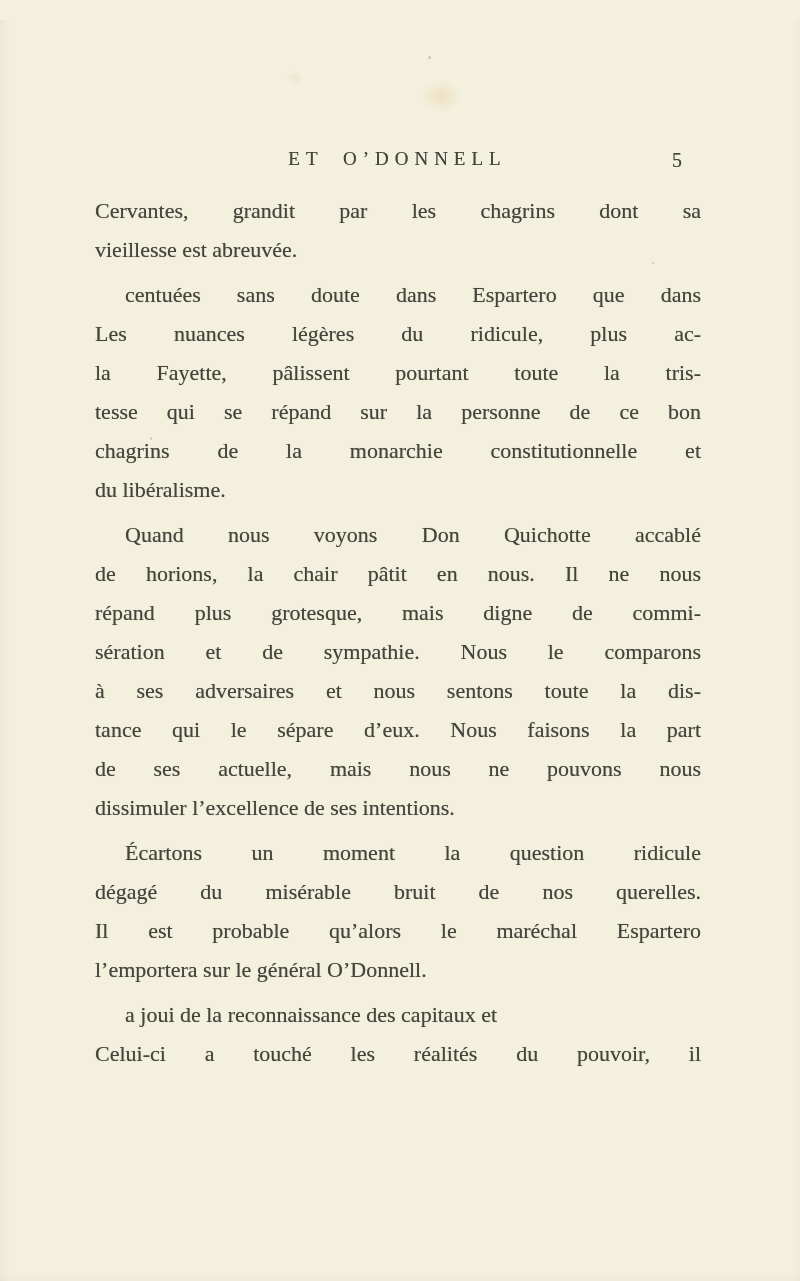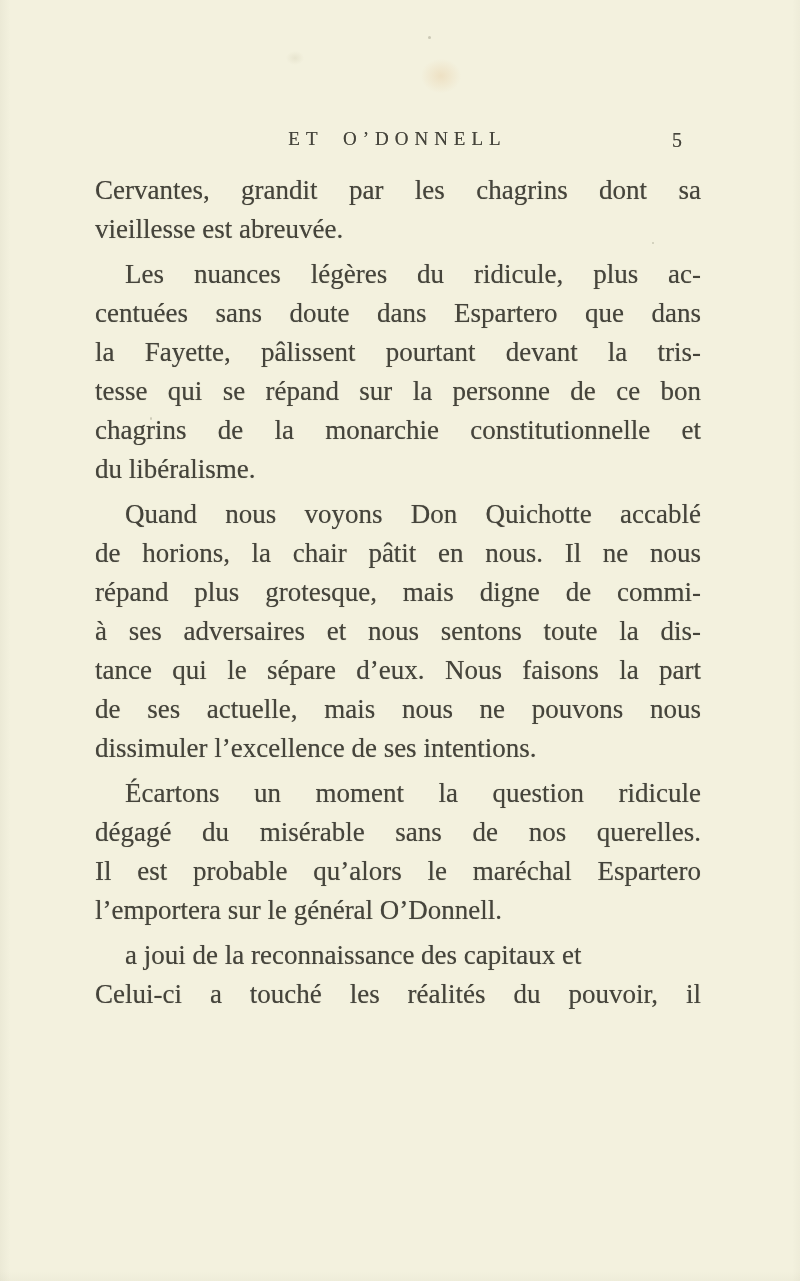--- a/index.html
+++ b/index.html
@@ -9,21 +9,21 @@
   html,body{margin:0;padding:0;}
   body{
     width:800px;height:1281px;
     background:var(--paper);
     font-family:"Liberation Serif", serif;
     color:var(--ink);
     position:relative;
     overflow:hidden;
   }
   .scan-page{
-    position:absolute;inset:0;
+    position:absolute;inset:0;margin-top:20px;
   }
   
   .scan-page::before{
     content:"";position:absolute;inset:0;pointer-events:none;
     background:
       linear-gradient(90deg, rgba(90,85,60,0.05) 0, rgba(90,85,60,0.0) 10px),
       linear-gradient(270deg, rgba(90,85,60,0.03) 0, rgba(90,85,60,0.0) 8px),
       linear-gradient(0deg, rgba(90,85,60,0.03) 0, rgba(90,85,60,0.0) 10px);
   }
   .stain{
@@ -59,21 +59,21 @@
     font-size:20px;
     text-shadow:0 0 0.6px rgba(69,68,59,0.65);
   }
 
   .text-block{
     position:absolute;top:171px;left:95px;width:606px;
   }
   .paragraph{margin:0;}
   .paragraph + .paragraph{margin-top:6px;}
   .line{
-    font-size:27px;
+    font-size:22px;
     line-height:39px;
     text-align:justify;
     text-align-last:justify;
     white-space:normal;
     text-shadow:0 0 0.7px rgba(69,68,59,0.55);
   }
   .line.last{
     text-align-last:left;
   }
   .paragraph.indent .line:first-child{
@@ -96,39 +96,40 @@
     <div class="page-number">5</div>
   </div>
 
   <div class="text-block">
 
   <div class="paragraph">
         <div class="line">Cervantes, grandit par les chagrins dont sa</div>
         <div class="line last">vieillesse est abreuvée.</div>
       </div>
       <div class="paragraph indent">
+        <div class="line">centuées sans doute dans Espartero que dans</div>
         <div class="line">Les nuances légères du ridicule, plus ac-</div>
-        <div class="line">centuées sans doute dans Espartero que dans</div>
-        <div class="line">la Fayette, pâlissent pourtant devant la tris-</div>
+        <div class="line">la Fayette, pâlissent pourtant toute la tris-</div>
         <div class="line">tesse qui se répand sur la personne de ce bon</div>
         <div class="line">chagrins de la monarchie constitutionnelle et</div>
         <div class="line last">du libéralisme.</div>
       </div>
       <div class="paragraph indent">
         <div class="line">Quand nous voyons Don Quichotte accablé</div>
         <div class="line">de horions, la chair pâtit en nous. Il ne nous</div>
         <div class="line">répand plus grotesque, mais digne de commi-</div>
+        <div class="line">sération et  de sympathie. Nous le comparons</div>
         <div class="line">à ses adversaires et nous sentons toute la dis-</div>
         <div class="line">tance qui le sépare d’eux. Nous faisons la part</div>
         <div class="line">de ses actuelle,  mais nous ne  pouvons nous</div>
         <div class="line last">dissimuler l’excellence de ses intentions.</div>
       </div>
       <div class="paragraph indent">
         <div class="line">Écartons un moment la question ridicule</div>
-        <div class="line">dégagé du misérable sans de nos querelles.</div>
+        <div class="line">dégagé du misérable bruit de nos querelles.</div>
         <div class="line">Il est probable qu’alors le maréchal Espartero</div>
         <div class="line last">l’emportera sur le général O’Donnell.</div>
       </div>
       <div class="paragraph indent">
         <div class="line last">a joui de  la  reconnaissance  des  capitaux  et</div>
         <div class="line">Celui-ci a touché les réalités du pouvoir, il</div>
       </div>
     </div>
 
 </div>

